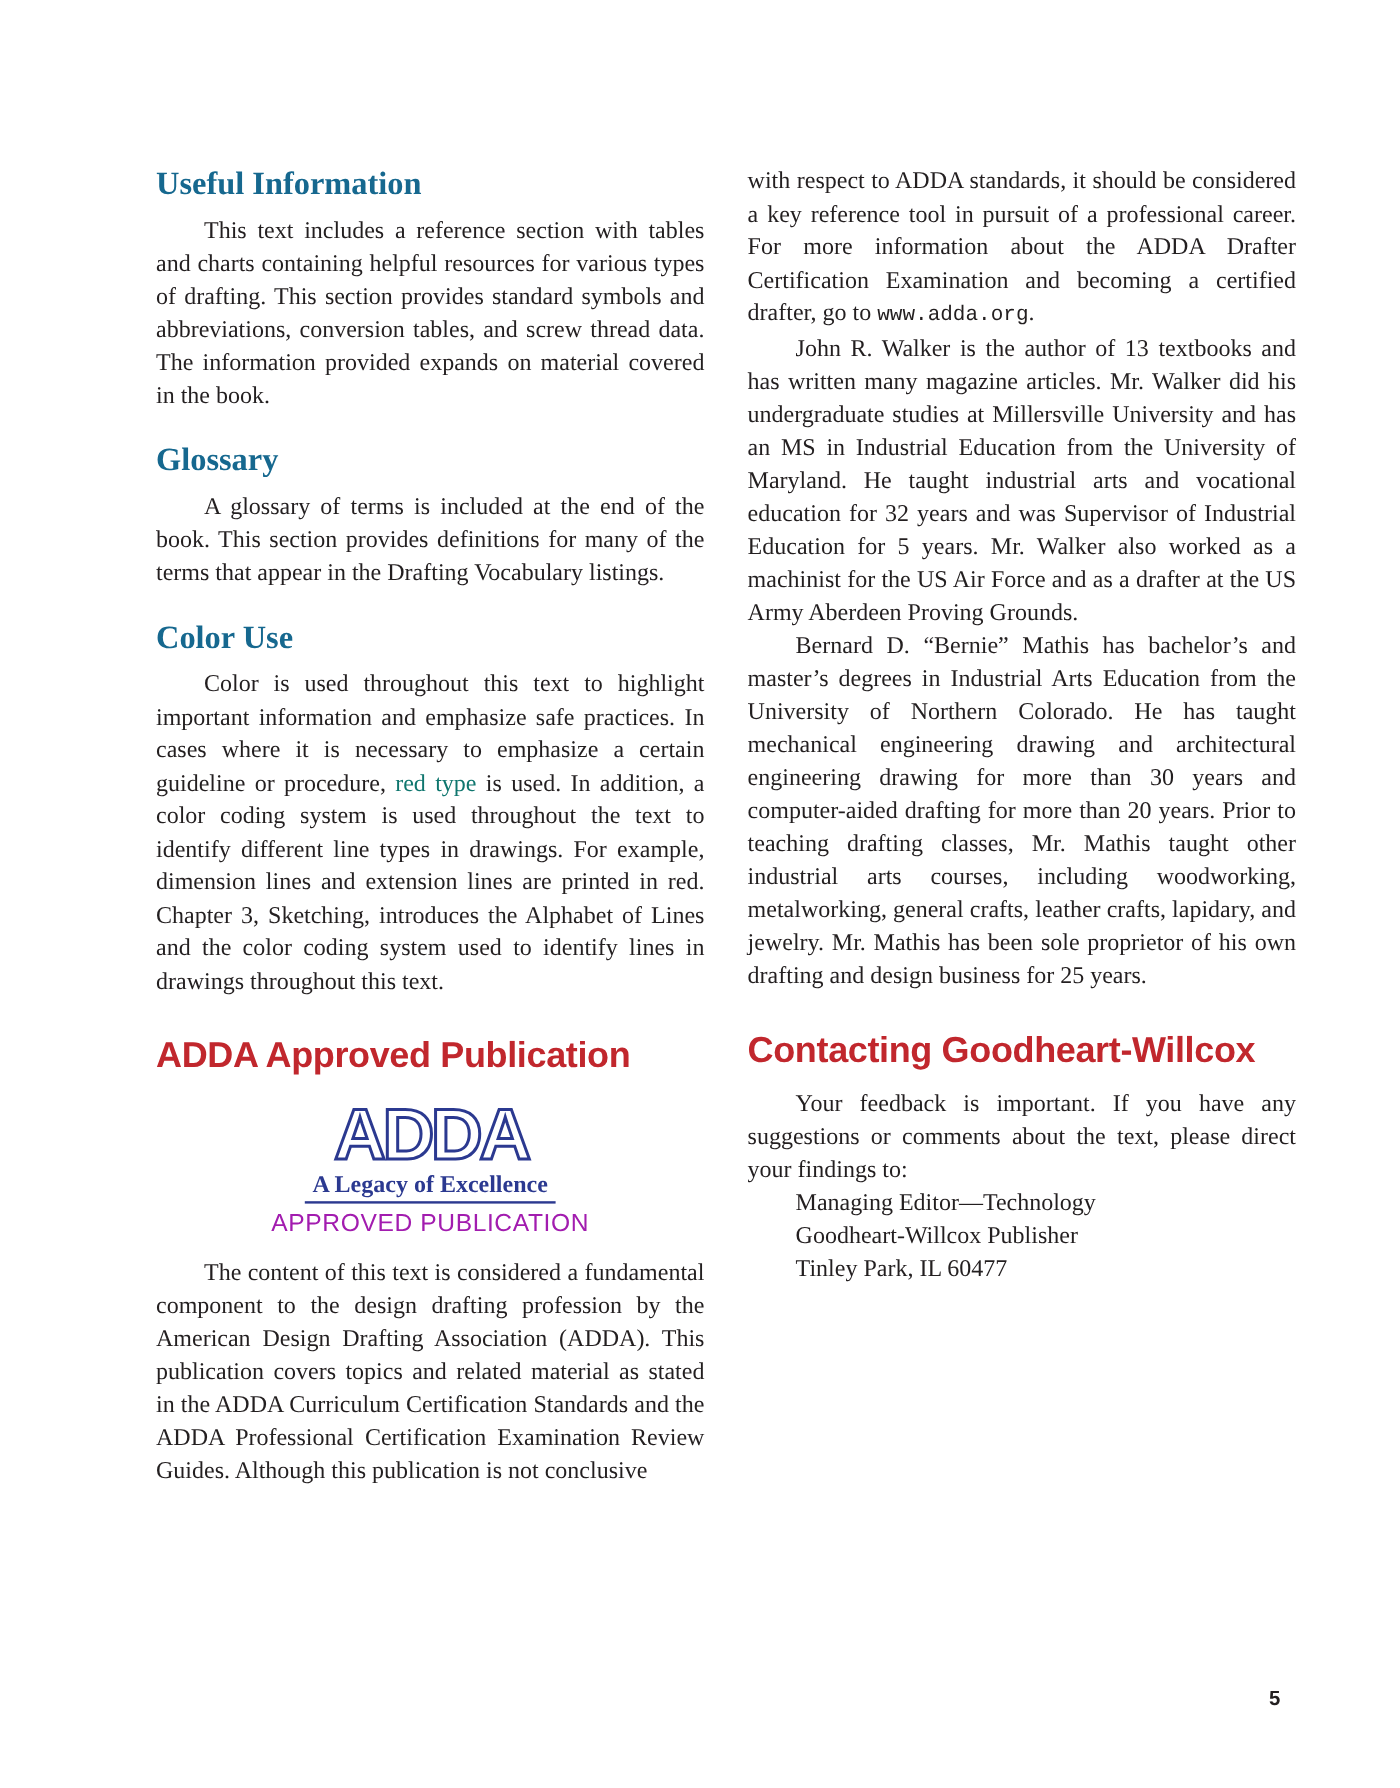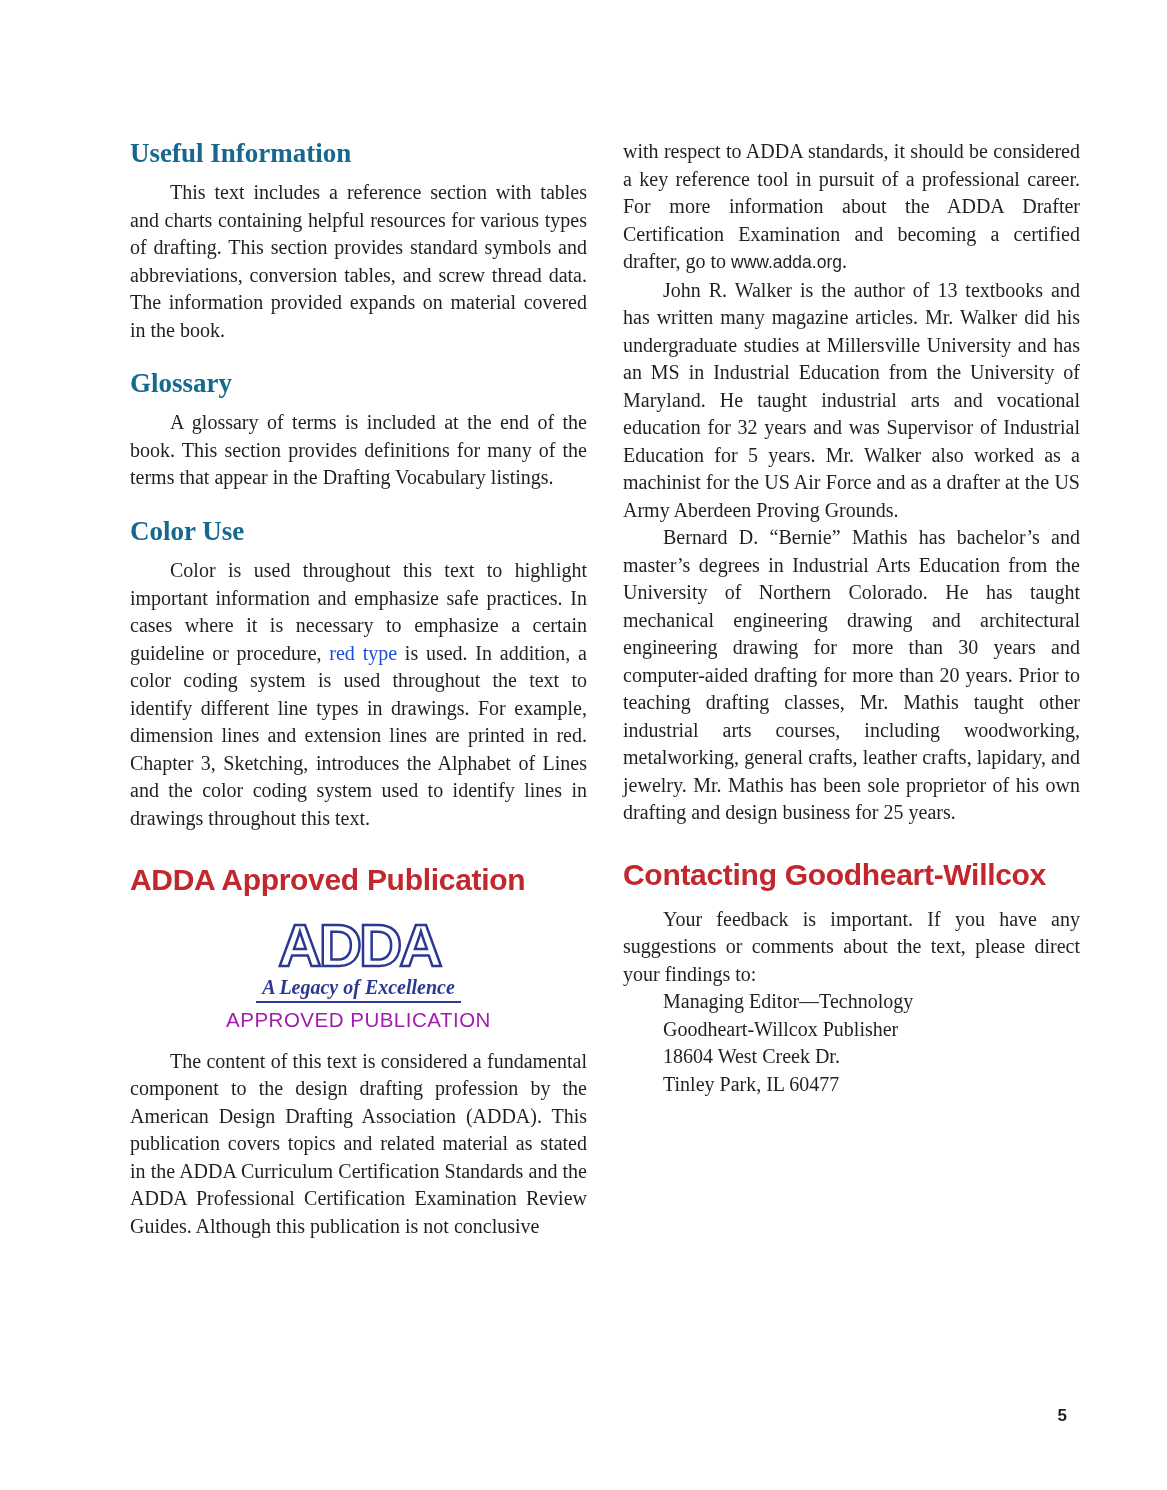--- a/index.html
+++ b/index.html
@@ -46,36 +46,35 @@
   .body-p {
     font-size: 20px;
     line-height: 27.5px;
     text-align: justify;
     text-indent: 40px;
     margin: 0;
   }
   .body-p.no-indent { text-indent: 0; }
 
   .italic { }
-  .red-text { color: #1d4ed8; }
+  .red-text { color: #0f766e; }
   .url-text {
-    font-family: Liberation Sans, sans-serif;
+    font-family: Liberation Mono, monospace;
     font-size: 17.5px;
   }
 
   .logo {
     text-align: center;
     width: 270px;
     margin: 8px auto 16px auto;
     color: #2b3990;
   }
   .logo-letters-wrap { line-height: 0; }
   .logo-tagline {
     font-family: "Liberation Serif", "DejaVu Serif", serif;
-    font-style: italic;
     font-weight: bold;
     font-size: 20px;
     color: #2b3990;
     display: inline-block;
     border-bottom: 2px solid #2b3990;
     padding: 0 6px 2px 6px;
     margin-top: -4px;
   }
   .logo-subtitle {
     font-family: "Liberation Sans", "DejaVu Sans", sans-serif;
@@ -137,21 +136,20 @@
       <p class="body-p no-indent"><span>with respect to ADDA standards, it should be considered a key reference tool in pursuit of a professional career. For more information about the ADDA Drafter Certification Examination and becoming a certified drafter, go to </span><span class="url-text">www.adda.org</span><span>.</span></p>
 
       <p class="body-p">John R. Walker is the author of 13 textbooks and has written many magazine articles. Mr. Walker did his undergraduate studies at Millersville University and has an MS in Industrial Education from the University of Maryland. He taught industrial arts and vocational education for 32 years and was Supervisor of Industrial Education for 5 years. Mr. Walker also worked as a machinist for the US Air Force and as a drafter at the US Army Aberdeen Proving Grounds.</p>
       <p class="body-p">Bernard D. “Bernie” Mathis has bachelor’s and master’s degrees in Industrial Arts Education from the University of Northern Colorado. He has taught mechanical engineering drawing and architectural engineering drawing for more than 30 years and computer-aided drafting for more than 20 years. Prior to teaching drafting classes, Mr. Mathis taught other industrial arts courses, including woodworking, metalworking, general crafts, leather crafts, lapidary, and jewelry. Mr. Mathis has been sole proprietor of his own drafting and design business for 25 years.</p>
 
       <h2 class="red-head">Contacting Goodheart-Willcox</h2>
       <p class="body-p">Your feedback is important. If you have any suggestions or comments about the text, please direct your findings to:</p>
       <div class="address">
         <div>Managing Editor—Technology</div>
         <div>Goodheart-Willcox Publisher</div>
-        <div>18604 West Creek Dr.</div>
         <div>Tinley Park, IL 60477</div>
       </div>
     </div>
 
   </div>
 
   <div class="page-number">5</div>
 </div>
 
 </body></html>

